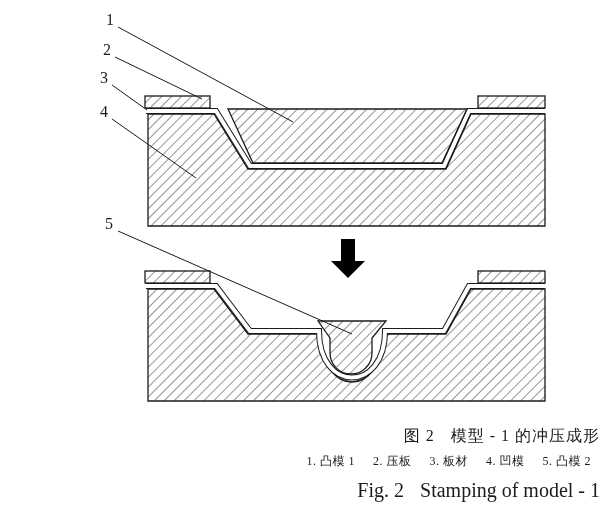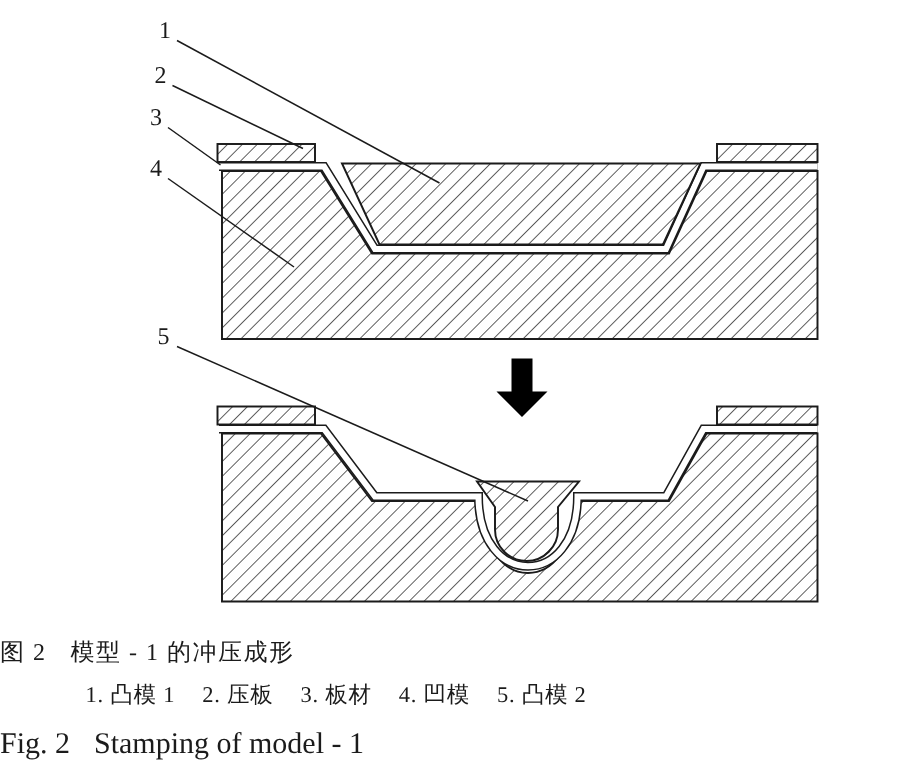--- a/index.html
+++ b/index.html
@@ -1,23 +1,23 @@
 <!DOCTYPE html>
 <html><head>
 <meta charset="utf-8">
 <style>
   html,body{margin:0;padding:0;background:#ffffff;}
   .page{
     width:600px;height:517px;background:#ffffff;position:relative;overflow:hidden;
     font-family:"Liberation Serif","DejaVu Serif",serif;color:#1b1b1b;
   }
   .fig-svg{display:block;}
-  .captions{text-align:left;margin-top:4px;line-height:1.8;}
+  .captions{text-align:right;margin-top:4px;line-height:1.8;}
   .cap-zh{font-size:16px;letter-spacing:1px;}
-  .cap-legend{font-size:15px;letter-spacing:0.5px;margin-left:48px;}
+  .cap-legend{font-size:12px;letter-spacing:0.5px;margin-left:48px;}
   .cap-legend span{margin:0 9px;}
   .cap-en{font-size:20px;}
   .cap-gap{display:inline-block;width:16px;}
 </style>
 </head>
 <body>
 
 <div class="page">
 
   <svg class="fig-svg" width="600" height="418" viewBox="0 0 600 418">

